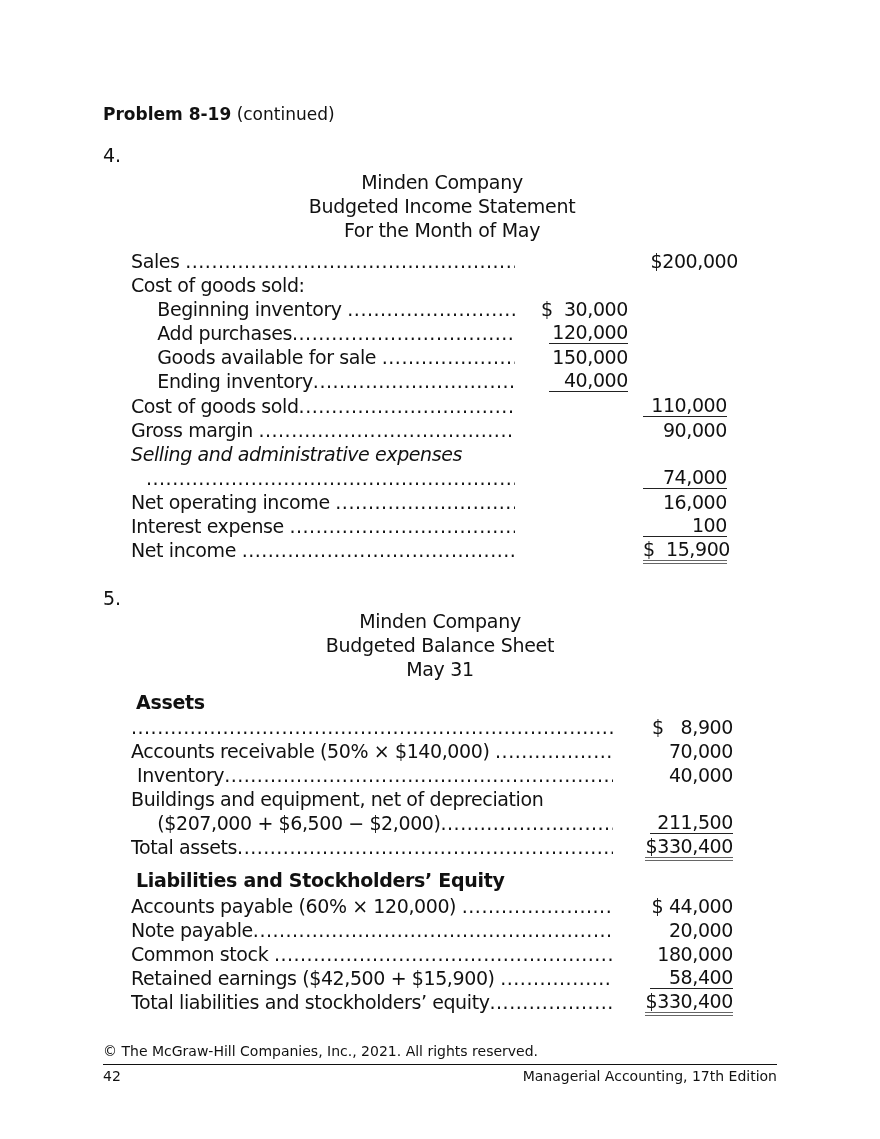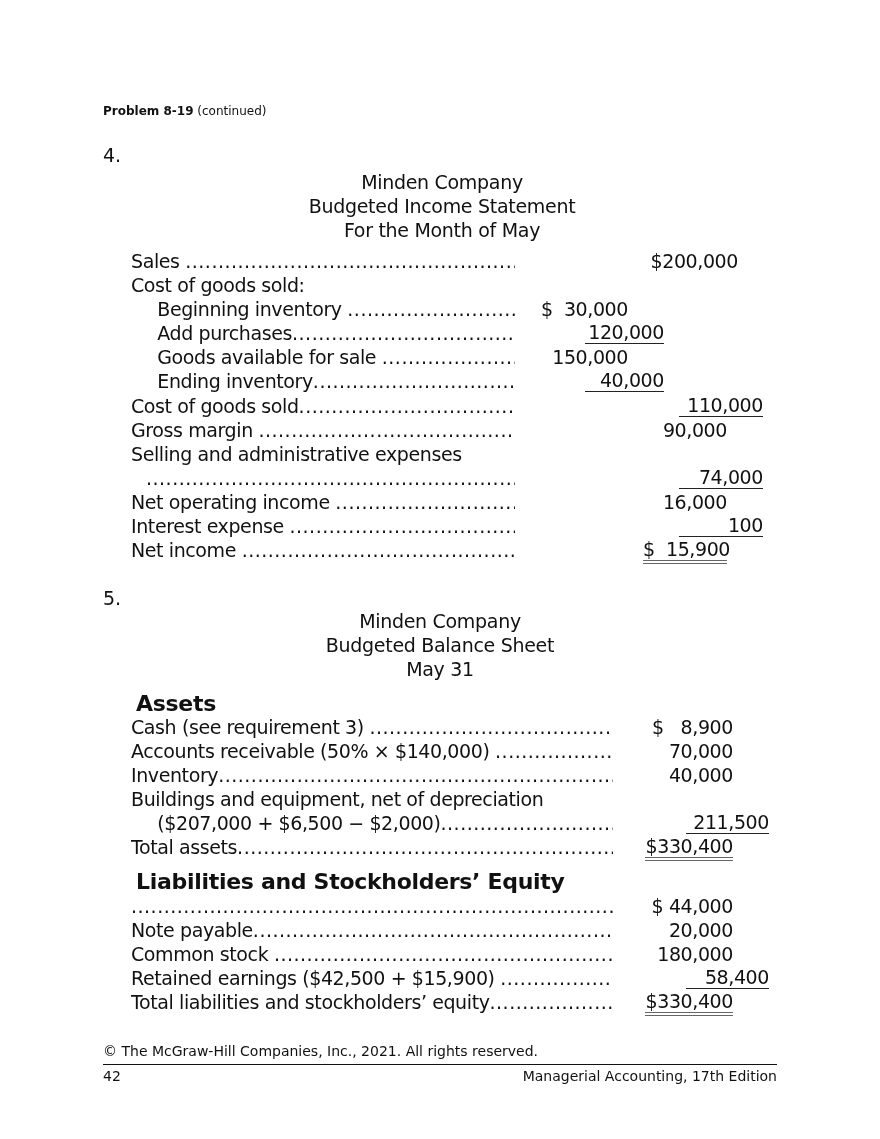--- a/index.html
+++ b/index.html
@@ -1,36 +1,36 @@
 <!DOCTYPE html>
 <html><head>
 <meta charset="utf-8">
 <style>
   html, body { margin: 0; padding: 0; background: #ffffff; }
   body {
     width: 880px; height: 1139px; position: relative; overflow: hidden;
     font-family: "DejaVu Sans", sans-serif; color: #111; font-size: 19px;
   }
   .abs { position: absolute; white-space: nowrap; }
-  .title { left: 103px; top: 104px; font-size: 12px; }
+  .title { left: 103px; top: 104px; font-size: 17px; }
   .title b { font-weight: bold; }
   .num { left: 103px; font-size: 19px; }
   .hdr { position: absolute; left: 0; width: 880px; text-align: center; }
   .hdr div { line-height: 24px; font-size: 19px; letter-spacing: -0.3px; }
   .row { position: absolute; left: 131px; height: 24px; line-height: 24px; font-size: 19px; letter-spacing: -0.4px; }
   .lbl { position: absolute; left: 0; overflow: hidden; white-space: nowrap; }
   .lbl .dots::after {
     content: "................................................................................................................................................";
     letter-spacing: 0.5px;
   }
   .val { position: absolute; text-align: right; white-space: nowrap; }
   .c3 { left: 505px; width: 97px; text-align: right; }
-  .ul { border-bottom: 1.5px solid #222; line-height: 22px; margin-left: 36px; }
+  .ul { border-bottom: 1.5px solid #222; line-height: 22px; }
   .dul { border-bottom: 4px double #666; line-height: 22px; }
-  .sec { position: absolute; left: 136px; font-weight: bold; font-size: 22px; letter-spacing: -0.3px; text-align: center; }
+  .sec { position: absolute; left: 136px; font-weight: bold; font-size: 19px; letter-spacing: -0.3px; text-align: center; }
   .foot-copy { left: 103px; top: 1043px; font-size: 14px; }
   .foot-line { position: absolute; left: 103px; top: 1064px; width: 674px; height: 0; border-top: 1.5px solid #111; }
   .foot-page { left: 103px; top: 1068px; font-size: 14px; }
   .foot-book { right: 103px; top: 1068px; font-size: 14px; }
 </style>
 </head>
 <body>
 
 <div class="abs title"><b>Problem 8-19</b><span> (continued)</span></div>
 
@@ -67,21 +67,21 @@
   </div>
   <div class="row" style="top:394px">
     <div class="lbl" style="width:384px"><span style="white-space: pre;">Cost of goods sold</span><span class="dots"></span></div>
     <div class="val ul" style="left:512px; width:84px">110,000</div>
   </div>
   <div class="row" style="top:418px">
     <div class="lbl" style="width:384px"><span style="white-space: pre;">Gross margin </span><span class="dots"></span></div>
     <div class="val" style="left:510px; width:86px">90,000</div>
   </div>
   <div class="row" style="top:442px">
-    <div class="lbl" style="width: 400px; white-space: pre;">Selling and administrative expenses</div>
+    <div class="lbl" style="width: 400px; white-space: pre; font-style: italic;">Selling and administrative expenses</div>
   </div>
   <div class="row" style="top:466px; left:146px">
     <div class="lbl" style="width:369px"><span class="dots"></span></div>
     <div class="val ul" style="left:497px; width:84px">74,000</div>
   </div>
   <div class="row" style="top:490px">
     <div class="lbl" style="width:384px"><span style="white-space: pre;">Net operating income </span><span class="dots"></span></div>
     <div class="val" style="left:510px; width:86px">16,000</div>
   </div>
   <div class="row" style="top:514px">
@@ -98,47 +98,47 @@
 <div class="hdr" style="top:609px; padding-left:0">
   <div>Minden Company</div>
   <div>Budgeted Balance Sheet</div>
   <div>May 31</div>
 </div>
 
 <div>
   <div class="sec" style="top:691px">Assets</div>
 
   <div class="row" style="top:715px">
-    <div class="lbl" style="width:482px"><span style="white-space: pre;">Cash (see requirement 3) </span><span class="dots"></span></div>
+    <div class="lbl" style="width:482px"><span class="dots"></span></div>
     <div class="val" style="left:510px; width:92px; white-space:pre">$   8,900</div>
   </div>
   <div class="row" style="top:739px">
     <div class="lbl" style="width:482px"><span style="white-space: pre;">Accounts receivable (50% × $140,000) </span><span class="dots"></span></div>
     <div class="val" style="left:510px; width:92px">70,000</div>
   </div>
   <div class="row" style="top:763px">
-    <div class="lbl" style="width:482px"><span style="white-space: pre;">Inventory</span><span class="dots"></span></div>
+    <div class="lbl" style="width:482px"><span style="white-space: pre; margin-left: 6px;">Inventory</span><span class="dots"></span></div>
     <div class="val" style="left:510px; width:92px">40,000</div>
   </div>
   <div class="row" style="top:787px">
     <div class="lbl" style="width: 482px; white-space: pre;">Buildings and equipment, net of depreciation</div>
   </div>
   <div class="row" style="top:811px; left:146px">
     <div class="lbl" style="width:467px"><span style="white-space: pre;">  ($207,000 + $6,500 − $2,000)</span><span class="dots"></span></div>
     <div class="val ul" style="left:504px; width:83px">211,500</div>
   </div>
   <div class="row" style="top:835px">
     <div class="lbl" style="width:482px"><span style="white-space: pre;">Total assets</span><span class="dots"></span></div>
     <div class="val dul" style="left:514px; width:88px">$330,400</div>
   </div>
 
   <div class="sec" style="top:869px">Liabilities and Stockholders’ Equity</div>
 
   <div class="row" style="top:894px">
-    <div class="lbl" style="width:482px"><span class="dots"></span></div>
+    <div class="lbl" style="width:482px"><span style="white-space: pre;">Accounts payable (60% × 120,000) </span><span class="dots"></span></div>
     <div class="val" style="left:510px; width:92px">$ 44,000</div>
   </div>
   <div class="row" style="top:918px">
     <div class="lbl" style="width:482px"><span style="white-space: pre;">Note payable</span><span class="dots"></span></div>
     <div class="val" style="left:510px; width:92px">20,000</div>
   </div>
   <div class="row" style="top:942px">
     <div class="lbl" style="width:482px"><span style="white-space: pre;">Common stock </span><span class="dots"></span></div>
     <div class="val" style="left:510px; width:92px">180,000</div>
   </div>

